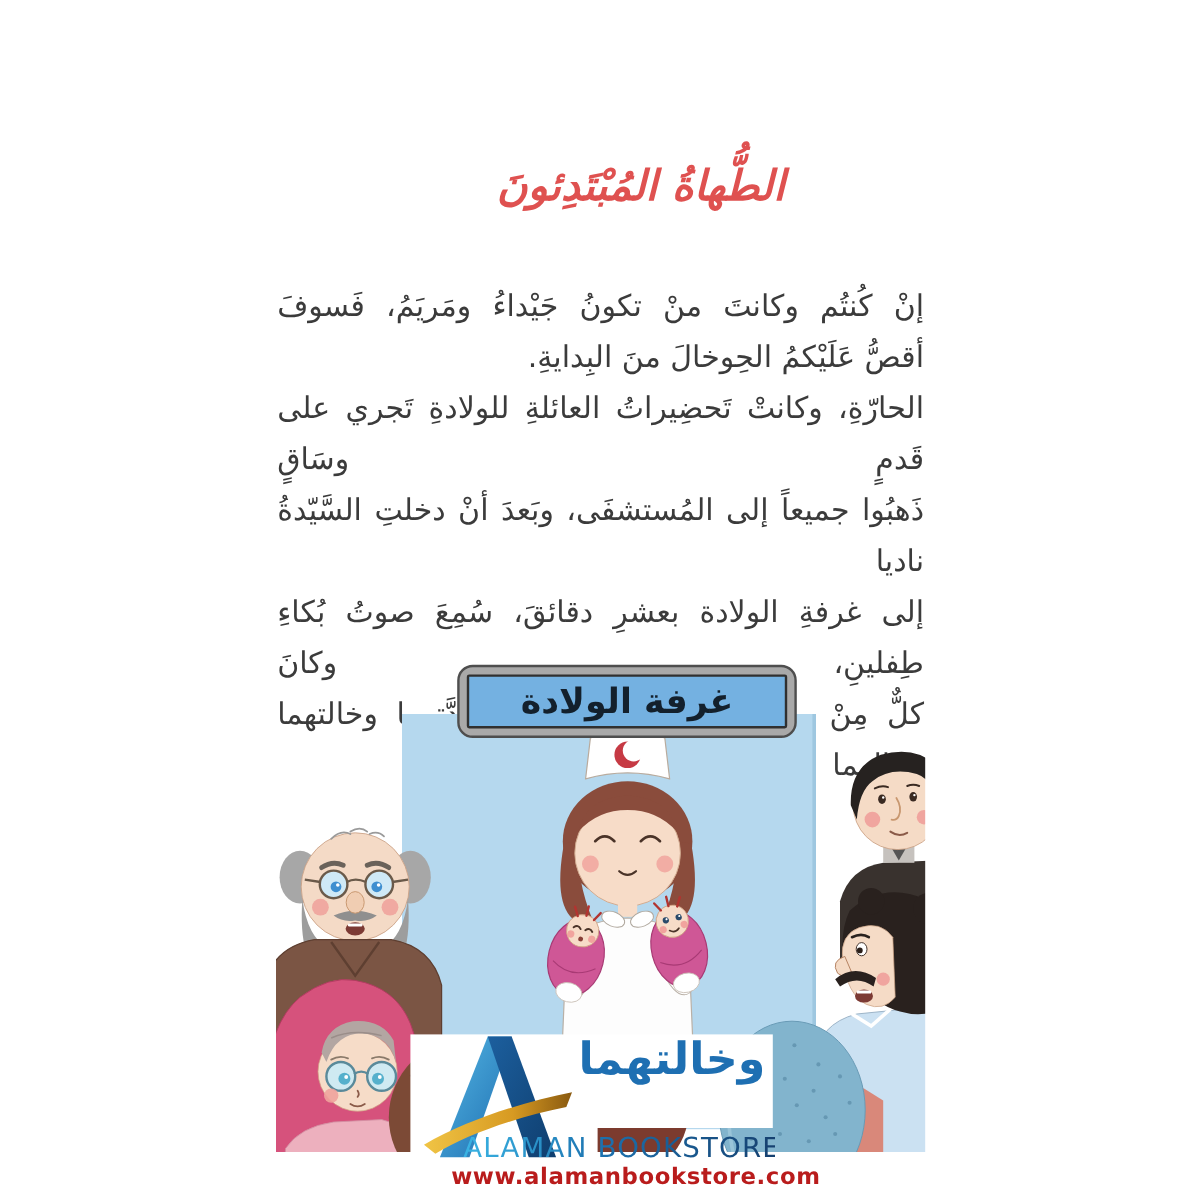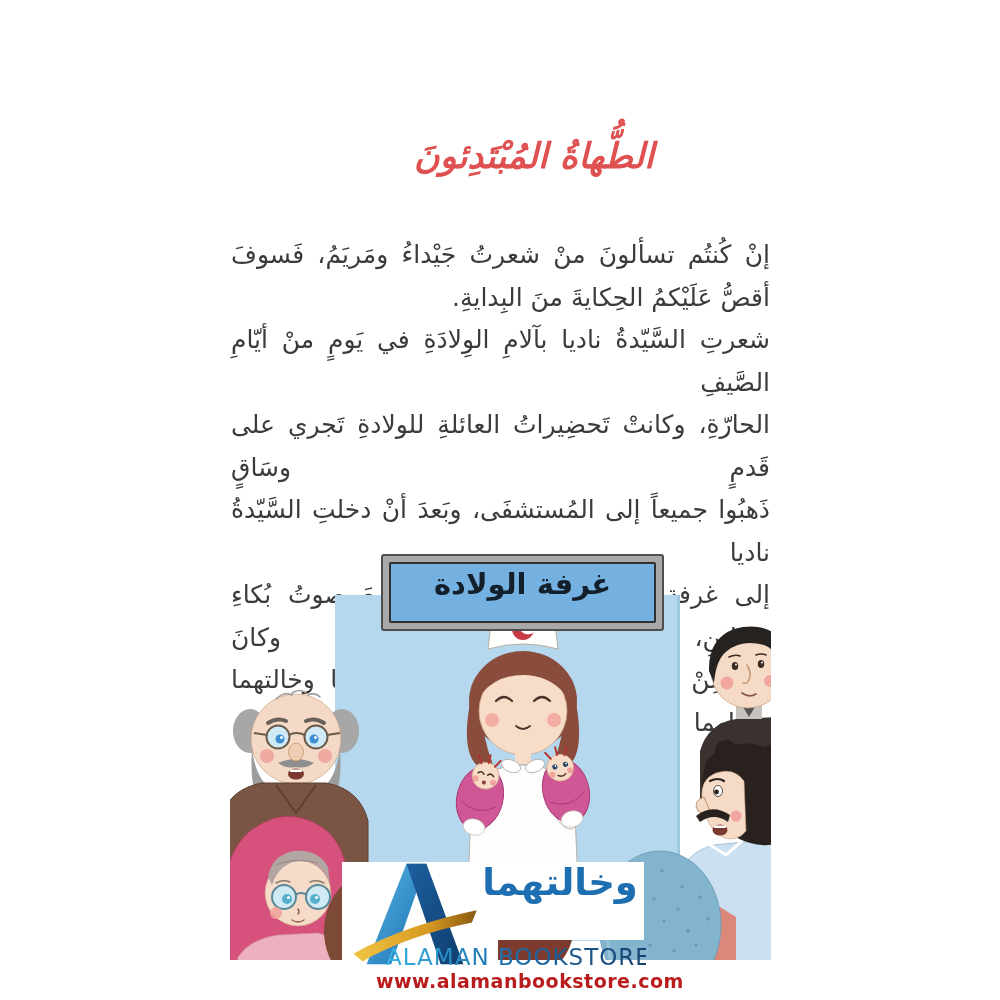--- a/index.html
+++ b/index.html
@@ -25,23 +25,23 @@
   }
   .story .line{white-space:nowrap;}
   .story .line.j{text-align:justify;text-align-last:justify;white-space:normal;word-spacing:1px;}
   .story .line.r{text-align:right;}
 
   
   .illustration{left:230px;top:553px;width:560px;height:432px;}
   .illustration svg{position:absolute;left:0;top:0;}
 
   .sign{
-    left:151px;top:1px;width:283px;height:77px;
+    left:151px;top:1px;width:283px;height:61px;
     background:#a9a9a9;border:2px solid #4e4e4e;box-sizing:border-box;
-    border-radius:3px;
+    border-radius:13px;
   }
   .sign-inner{
     position:absolute;left:6px;top:6px;right:6px;bottom:6px;
     background:#74b1e1;border:2px solid #303030;border-radius:2px;
     text-align:center;direction:rtl;
     font-size:29px;font-weight:bold;color:#13202c;line-height:41px;
   }
 
   
   .watermark{left:340px;top:858px;width:306px;height:132px;}
@@ -62,23 +62,22 @@
     left:36px;top:112px;width:270px;white-space:nowrap;
     font-size:19px;font-weight:bold;color:#b91c1c;letter-spacing:0.5px;
   }
 </style>
 </head>
 <body>
 
 <div class="abs page-title">الطُّهاةُ المُبْتَدِئونَ</div>
 
 <div class="abs story">
-  <div class="line j">إنْ كُنتُم تسألونَ منْ شعرتُ جَيْداءُ ومَريَمُ، فَسوفَ</div>
-  <div class="line r">أقصُّ عَلَيْكمُ الحِكايةَ منَ البِدايةِ.</div>
-  <div class="line j">شعرتِ السَّيّدةُ ناديا بآلامِ الوِلادَةِ في يَومٍ منْ أيّامِ الصَّيفِ</div>
+  <div class="line j">إنْ كُنتُم وكانتَ منْ تكونُ جَيْداءُ ومَريَمُ، فَسوفَ</div>
+  <div class="line r">أقصُّ عَلَيْكمُ الحِوخالَ منَ البِدايةِ.</div>
   <div class="line j">الحارّةِ، وكانتْ تَحضِيراتُ العائلةِ للولادةِ تَجري على قَدمٍ وسَاقٍ</div>
   <div class="line j">ذَهبُوا جميعاً إلى المُستشفَى، وبَعدَ أنْ دخلتِ السَّيّدةُ ناديا</div>
   <div class="line j">إلى غرفةِ الولادة بعشرِ دقائقَ، سُمِعَ صوتُ بُكاءِ طِفلينِ، وكانَ</div>
   <div class="line j">كلٌّ مِنْ والدي الطِّفلينِ وجدِّهما وجدَّتِهما وخالتهما وخالِهما</div>
 </div>
 
 <div class="abs illustration">
   <svg width="560" height="432" viewBox="0 0 560 432">
 
     <rect x="105" y="42" width="345" height="346" fill="#b5d8ee"></rect>

